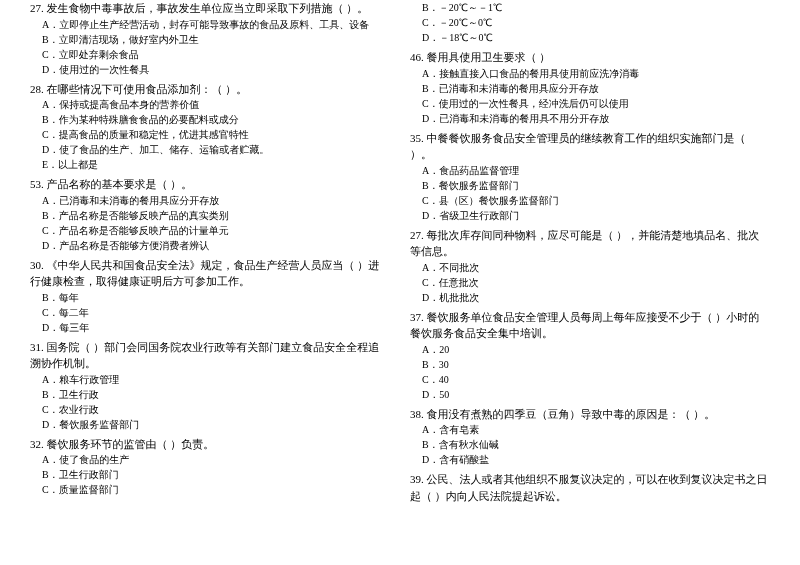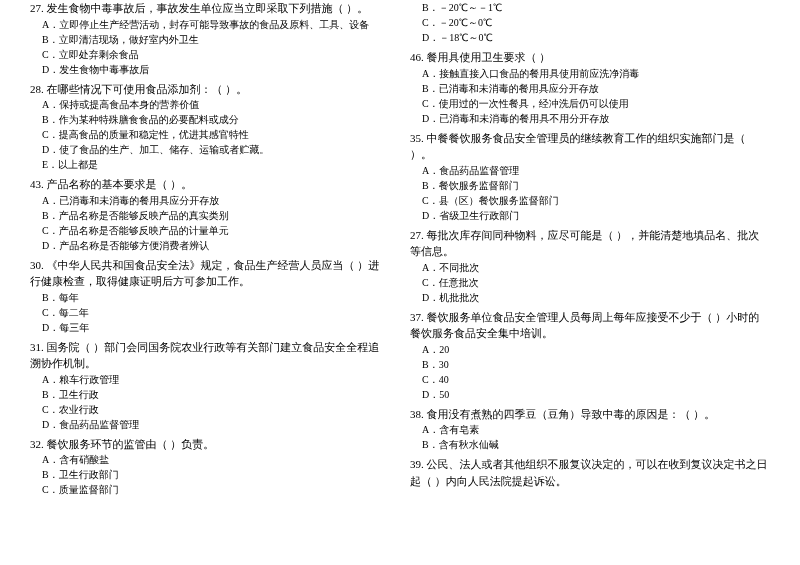--- a/index.html
+++ b/index.html
@@ -57,35 +57,35 @@
 
 <div class="page">
   <div class="content">
     <div class="col" id="left-col">
         <div class="question">
           <div class="question-text">27. 发生食物中毒事故后，事故发生单位应当立即采取下列措施（   ）。</div>
           <div class="options">
             <span class="option">A．立即停止生产经营活动，封存可能导致事故的食品及原料、工具、设备</span>
             <span class="option">B．立即清洁现场，做好室内外卫生</span>
             <span class="option">C．立即处弃剩余食品</span>
-            <span class="option">D．发生食物中毒事故后</span>
+            <span class="option">D．使用过的一次性餐具</span>
           </div>
         </div>
         <div class="question">
           <div class="question-text">28. 在哪些情况下可使用食品添加剂：（   ）。</div>
           <div class="options">
             <span class="option">A．保持或提高食品本身的营养价值</span>
             <span class="option">B．作为某种特殊膳食食品的必要配料或成分</span>
             <span class="option">C．提高食品的质量和稳定性，优进其感官特性</span>
             <span class="option">D．使了食品的生产、加工、储存、运输或者贮藏。</span>
             <span class="option">E．以上都是</span>
           </div>
         </div>
         <div class="question">
-          <div class="question-text">43. 产品名称的基本要求是（   ）。</div>
+          <div class="question-text">53. 产品名称的基本要求是（   ）。</div>
           <div class="options">
             <span class="option">A．已消毒和未消毒的餐用具应分开存放</span>
             <span class="option">B．产品名称是否能够反映产品的真实类别</span>
             <span class="option">C．产品名称是否能够反映产品的计量单元</span>
             <span class="option">D．产品名称是否能够方便消费者辨认</span>
           </div>
         </div>
         <div class="question">
           <div class="question-text">30. 《中华人民共和国食品安全法》规定，食品生产经营人员应当（   ）进行健康检查，取得健康证明后方可参加工作。</div>
           <div class="options">
@@ -93,27 +93,27 @@
             <span class="option">C．每二年</span>
             <span class="option">D．每三年</span>
           </div>
         </div>
         <div class="question">
           <div class="question-text">31. 国务院（   ）部门会同国务院农业行政等有关部门建立食品安全全程追溯协作机制。</div>
           <div class="options">
             <span class="option">A．粮车行政管理</span>
             <span class="option">B．卫生行政</span>
             <span class="option">C．农业行政</span>
-            <span class="option">D．食品药品监督管理</span>
+            <span class="option">D．餐饮服务监督部门</span>
           </div>
         </div>
         <div class="question">
           <div class="question-text">32. 餐饮服务环节的监管由（   ）负责。</div>
           <div class="options">
-            <span class="option">A．含有硝酸盐</span>
+            <span class="option">A．使了食品的生产</span>
             <span class="option">B．卫生行政部门</span>
             <span class="option">C．质量监督部门</span>
           </div>
         </div>
       </div>
     <div class="col" id="right-col">
         <div class="question">
           <div class="options">
             <span class="option">B．－20℃～－1℃</span>
             <span class="option">C．－20℃～0℃</span>
@@ -153,20 +153,21 @@
             <span class="option">B．30</span>
             <span class="option">C．40</span>
             <span class="option">D．50</span>
           </div>
         </div>
         <div class="question">
           <div class="question-text">38. 食用没有煮熟的四季豆（豆角）导致中毒的原因是：（   ）。</div>
           <div class="options">
             <span class="option">A．含有皂素</span>
             <span class="option">B．含有秋水仙碱</span>
+            <span class="option">D．含有硝酸盐</span>
           </div>
         </div>
         <div class="question">
           <div class="question-text">39. 公民、法人或者其他组织不服复议决定的，可以在收到复议决定书之日起（   ）内向人民法院提起诉讼。</div>
         </div>
       </div>
   </div>
 
 </div>
 

